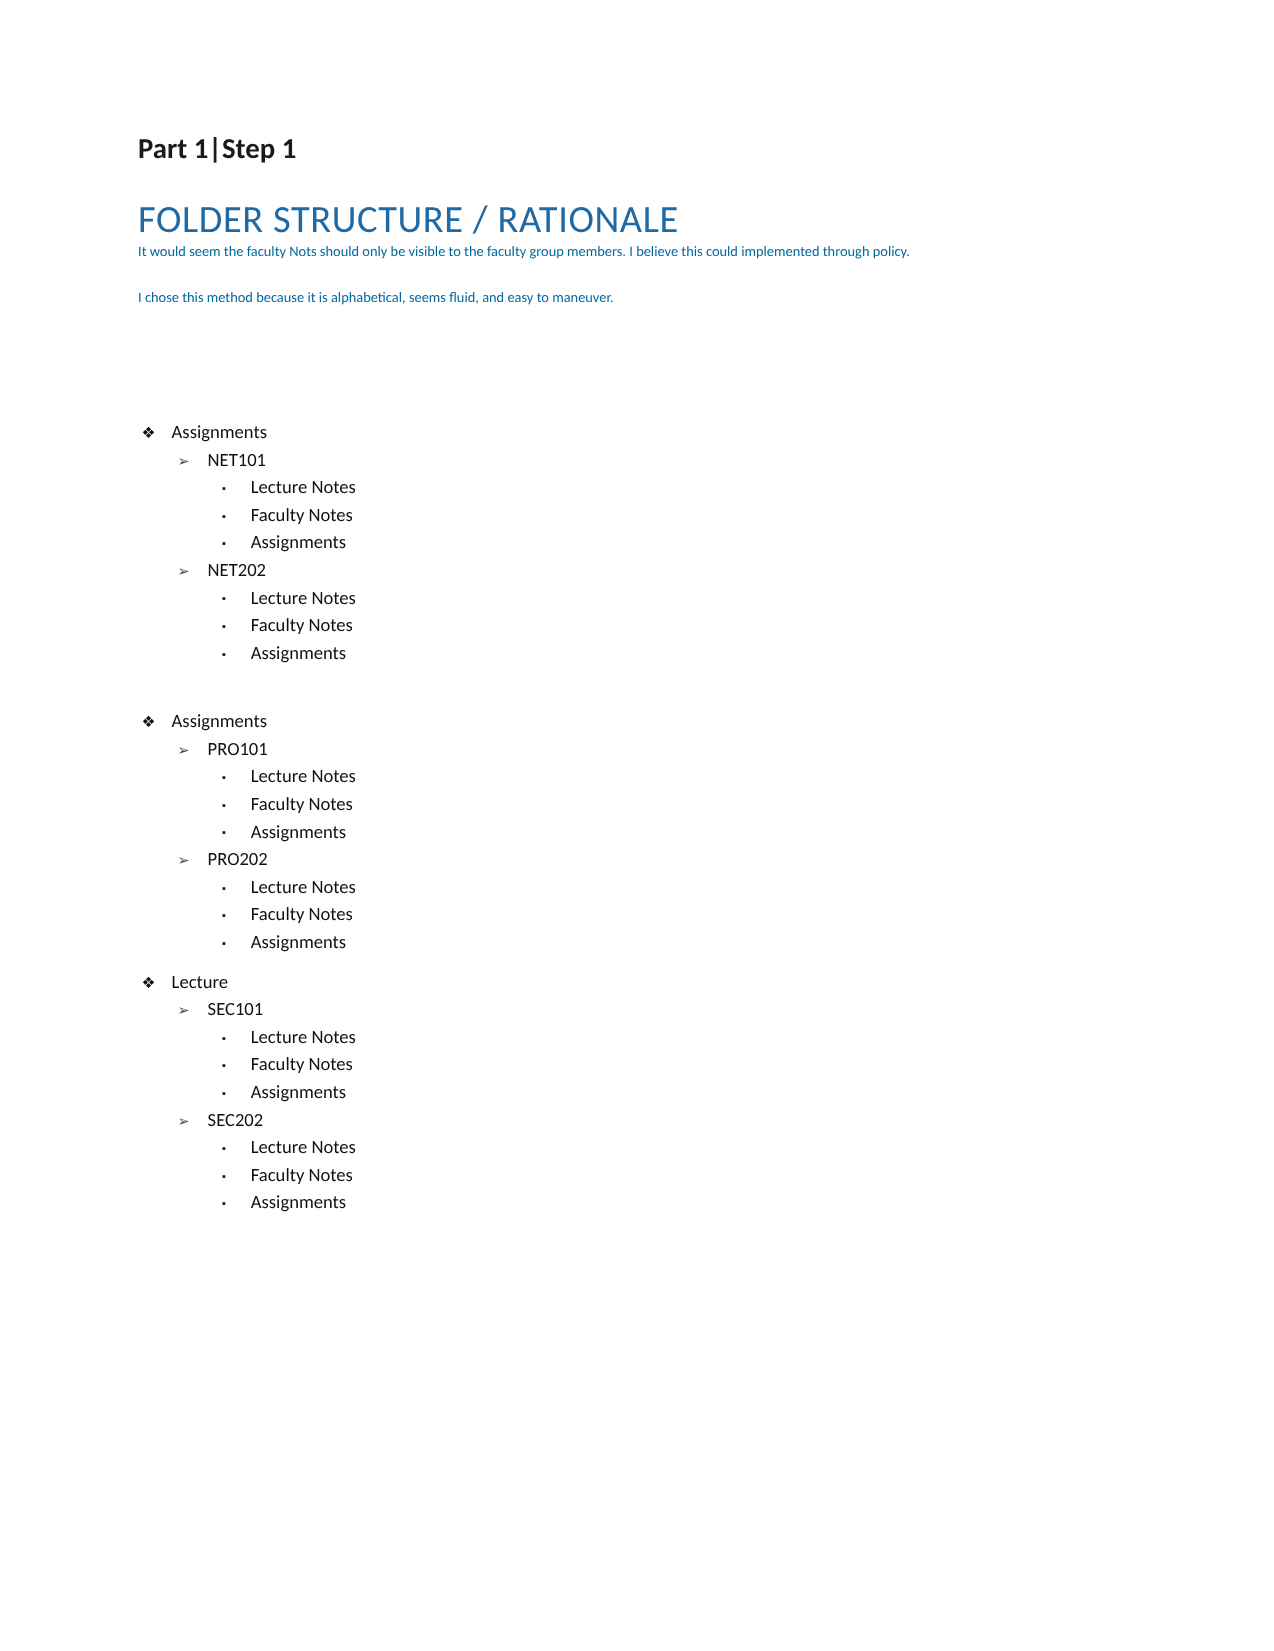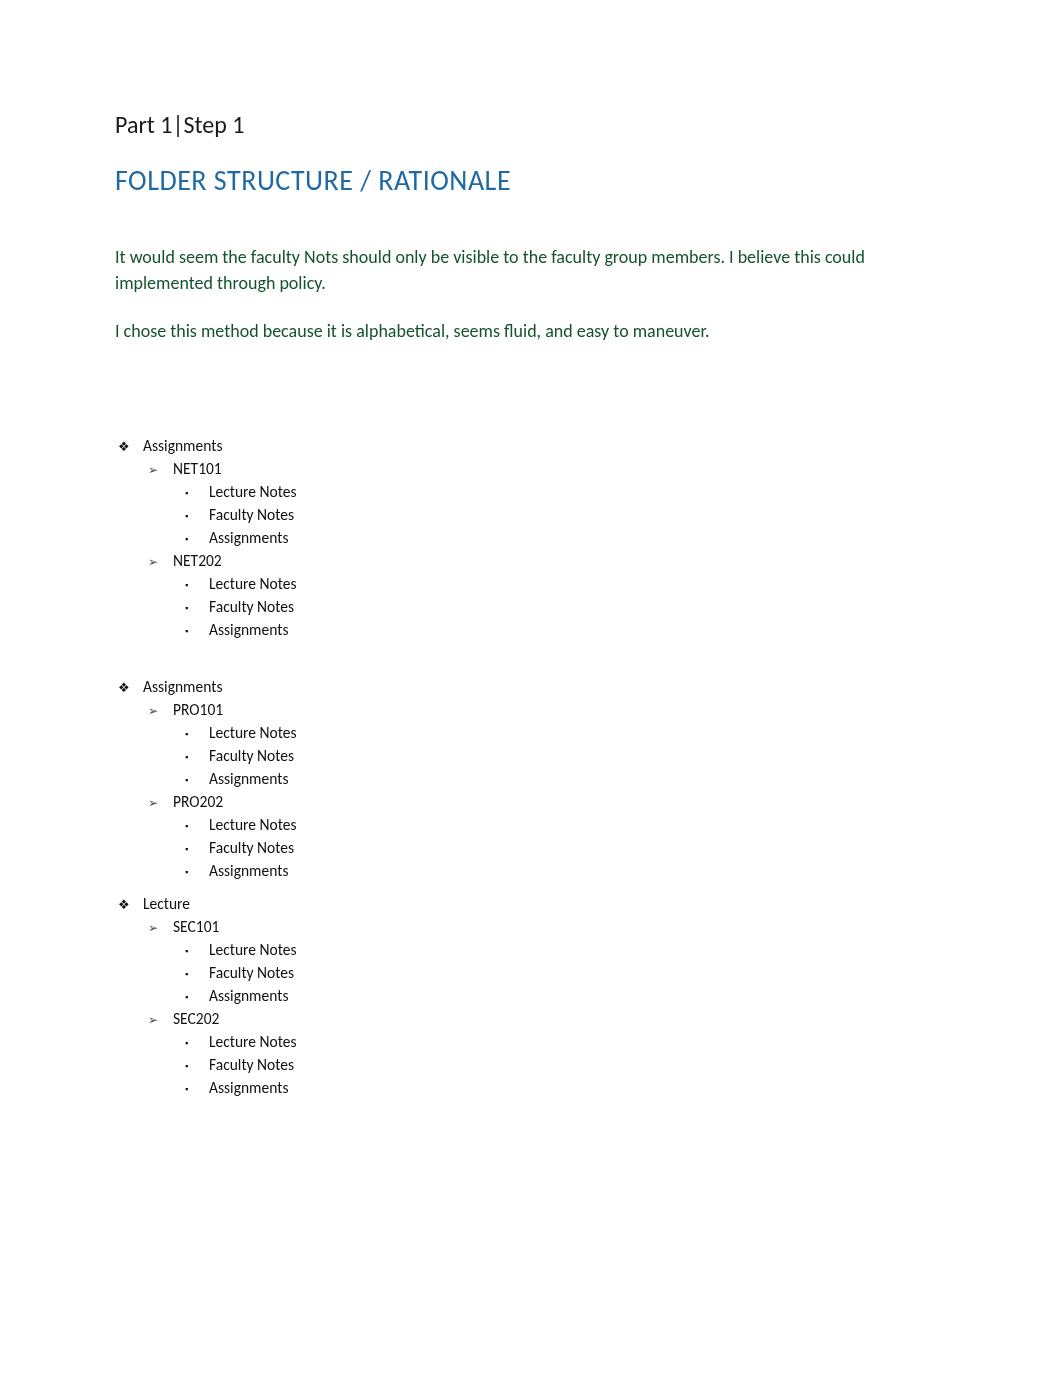--- a/index.html
+++ b/index.html
@@ -11,33 +11,32 @@
       font-family: "Segoe UI", Calibri, Arial, sans-serif;
       background: #ffffff;
       width: 1062px;
       min-height: 1376px;
       padding: 110px 115px 80px 115px;
       color: #000000;
     }
     .subtitle {
       font-size: 24px;
       color: #1a1a1a;
-      font-weight: 400;
+      font-weight: 700;
       margin-bottom: 24px;
     }
     .title {
-      font-size: 28px;
+      font-size: 32px;
       color: #1f6aa5;
       font-weight: 400;
       letter-spacing: 0.5px;
-      margin-bottom: 46px;
     }
     .paragraph {
-      font-size: 18px;
-      color: #14532d;
+      font-size: 12px;
+      color: #0369a1;
       line-height: 1.45;
       margin-bottom: 22px;
     }
     .paragraph.last {
       margin-bottom: 92px;
     }
     .outline {
       font-size: 15.5px;
       color: #111111;
     }

